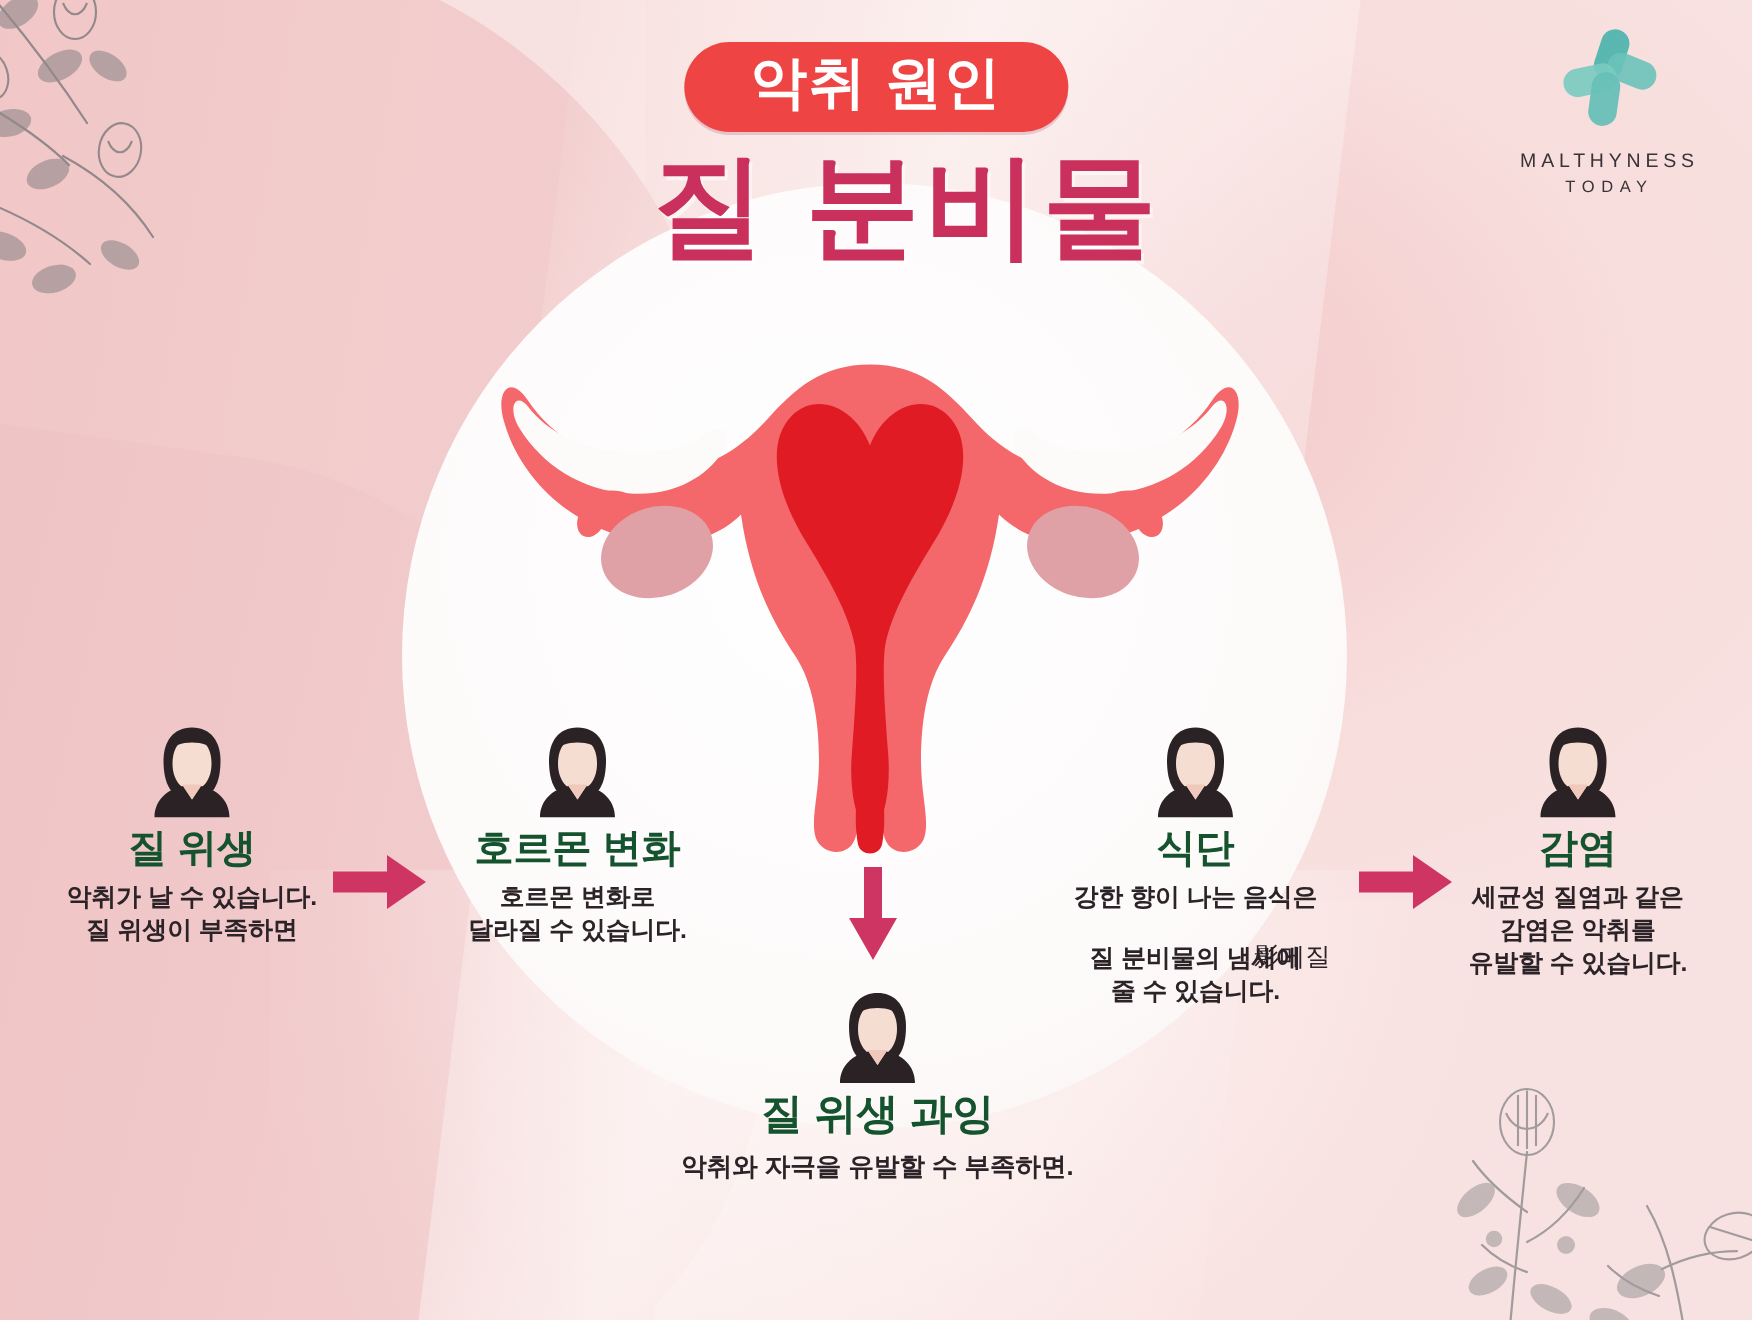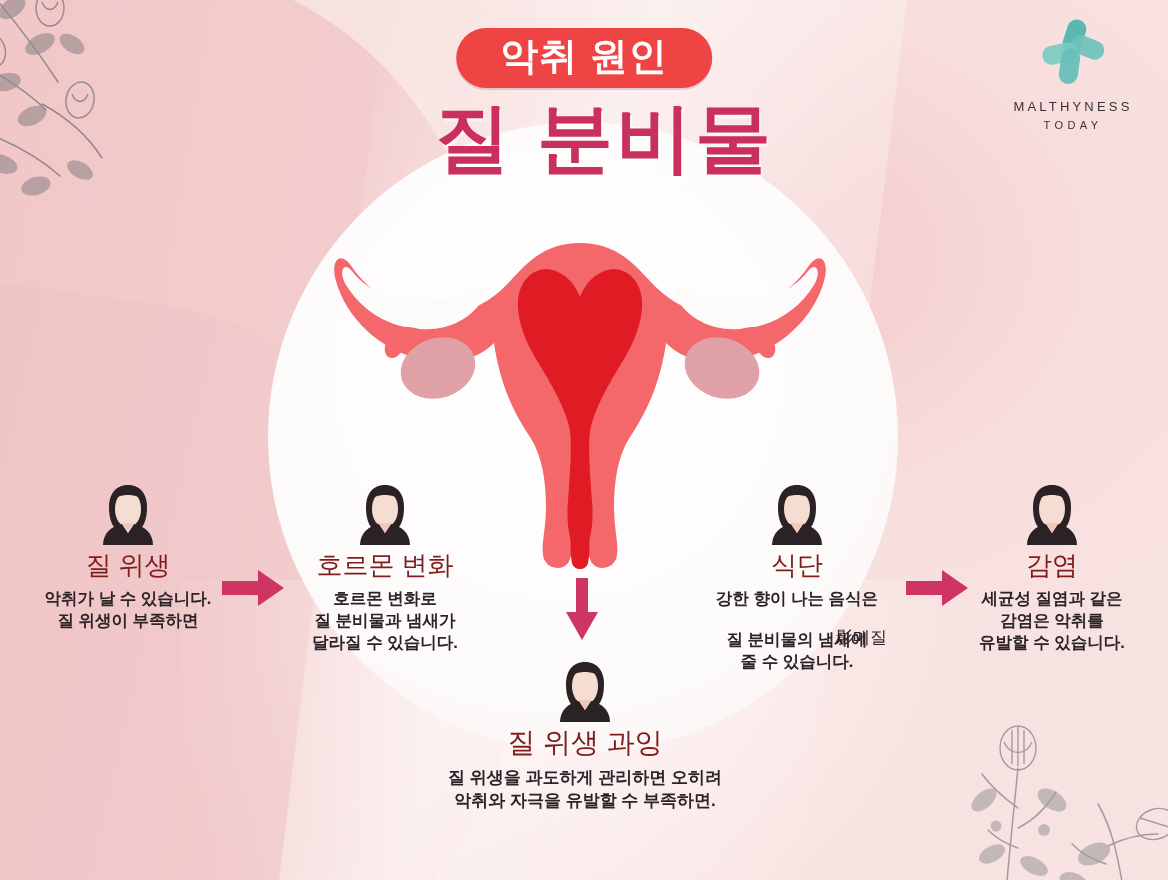--- a/index.html
+++ b/index.html
@@ -76,21 +76,21 @@
     margin-left:20px;
   }
 
   
   .uterus{position:absolute;left:330px;top:225px;width:500px;height:345px;}
 
   
   .node{position:absolute;text-align:center;}
   .avatar{width:58px;height:62px;display:block;margin:0 auto 6px;}
   .node-title{
-    font-size:26px;font-weight:400;color:#7f1d1d;line-height:1.1;
+    font-size:26px;font-weight:700;color:#14532d;line-height:1.1;
     white-space:nowrap;margin-bottom:7px;
   }
   .node-desc{
     font-size:16.5px;font-weight:700;color:#2b2327;line-height:1.35;
     white-space:nowrap;
   }
   .node-desc span{display:block;}
 
   #node-hygiene{left:8px;top:483px;width:240px;}
   #node-hormone{left:268px;top:483px;width:234px;}
@@ -290,21 +290,20 @@
       <path fill="#2b2225" d="M29 2 C16 2 10 12 10 24 c0 10 2 16 5 20 l28 0 c3 -4 5 -10 5 -20 C48 12 42 2 29 2 Z"></path>
       <path fill="#f6ddd2" d="M29 9 c-9 0 -13 8 -13 17 0 11 6 18 13 18 s13 -7 13 -18 C42 17 38 9 29 9 Z"></path>
       <path fill="#2b2225" d="M13 18 c2 -10 8 -14 16 -14 s14 4 16 14 c-4 -4 -9 -6 -16 -6 s-12 2 -16 6 Z"></path>
       <path fill="#f0c9bc" d="M23 40 h12 v9 h-12 Z"></path>
       <path fill="#2b2225" d="M29 62 H4 c0 -12 9 -19 19 -21 l6 9 6 -9 c10 2 19 9 19 21 Z"></path>
       <path fill="#f0c9bc" d="M23 41 l6 9 6 -9 l-3 -1 -3 4 -3 -4 Z"></path>
     </svg>
     <div class="node-title">호르몬 변화</div>
     <div class="node-desc">
       <span>호르몬 변화로</span>
-      <span>질 분비물과 냄새가</span>
       <span>달라질 수 있습니다.</span>
     </div>
   </div>
 
   <div class="node" id="node-diet">
     <svg class="avatar" viewBox="0 0 58 62">
       <path fill="#2b2225" d="M29 2 C16 2 10 12 10 24 c0 10 2 16 5 20 l28 0 c3 -4 5 -10 5 -20 C48 12 42 2 29 2 Z"></path>
       <path fill="#f6ddd2" d="M29 9 c-9 0 -13 8 -13 17 0 11 6 18 13 18 s13 -7 13 -18 C42 17 38 9 29 9 Z"></path>
       <path fill="#2b2225" d="M13 18 c2 -10 8 -14 16 -14 s14 4 16 14 c-4 -4 -9 -6 -16 -6 s-12 2 -16 6 Z"></path>
       <path fill="#f0c9bc" d="M23 40 h12 v9 h-12 Z"></path>
@@ -343,18 +342,17 @@
     <svg class="avatar" viewBox="0 0 58 62">
       <path fill="#2b2225" d="M29 2 C16 2 10 12 10 24 c0 10 2 16 5 20 l28 0 c3 -4 5 -10 5 -20 C48 12 42 2 29 2 Z"></path>
       <path fill="#f6ddd2" d="M29 9 c-9 0 -13 8 -13 17 0 11 6 18 13 18 s13 -7 13 -18 C42 17 38 9 29 9 Z"></path>
       <path fill="#2b2225" d="M13 18 c2 -10 8 -14 16 -14 s14 4 16 14 c-4 -4 -9 -6 -16 -6 s-12 2 -16 6 Z"></path>
       <path fill="#f0c9bc" d="M23 40 h12 v9 h-12 Z"></path>
       <path fill="#2b2225" d="M29 62 H4 c0 -12 9 -19 19 -21 l6 9 6 -9 c10 2 19 9 19 21 Z"></path>
       <path fill="#f0c9bc" d="M23 41 l6 9 6 -9 l-3 -1 -3 4 -3 -4 Z"></path>
     </svg>
     <div class="node-title">질 위생 과잉</div>
     <div class="node-desc">
-      <span>질 위생을 과도하게 관리하면 오히려</span>
       <span>악취와 자극을 유발할 수 부족하면.</span>
     </div>
   </div>
 
 </div>
 
 </body></html>

